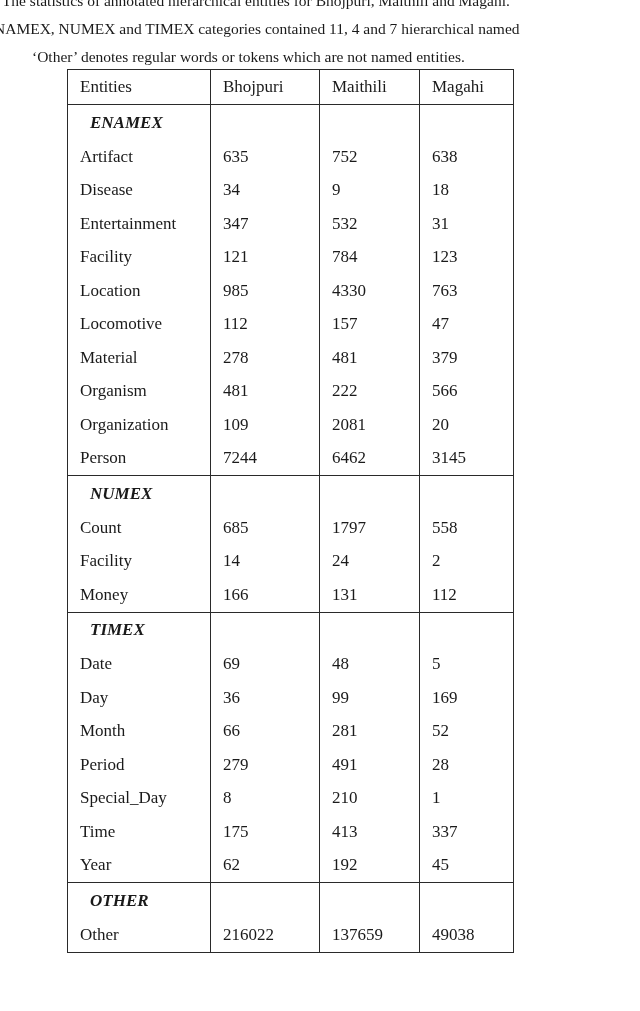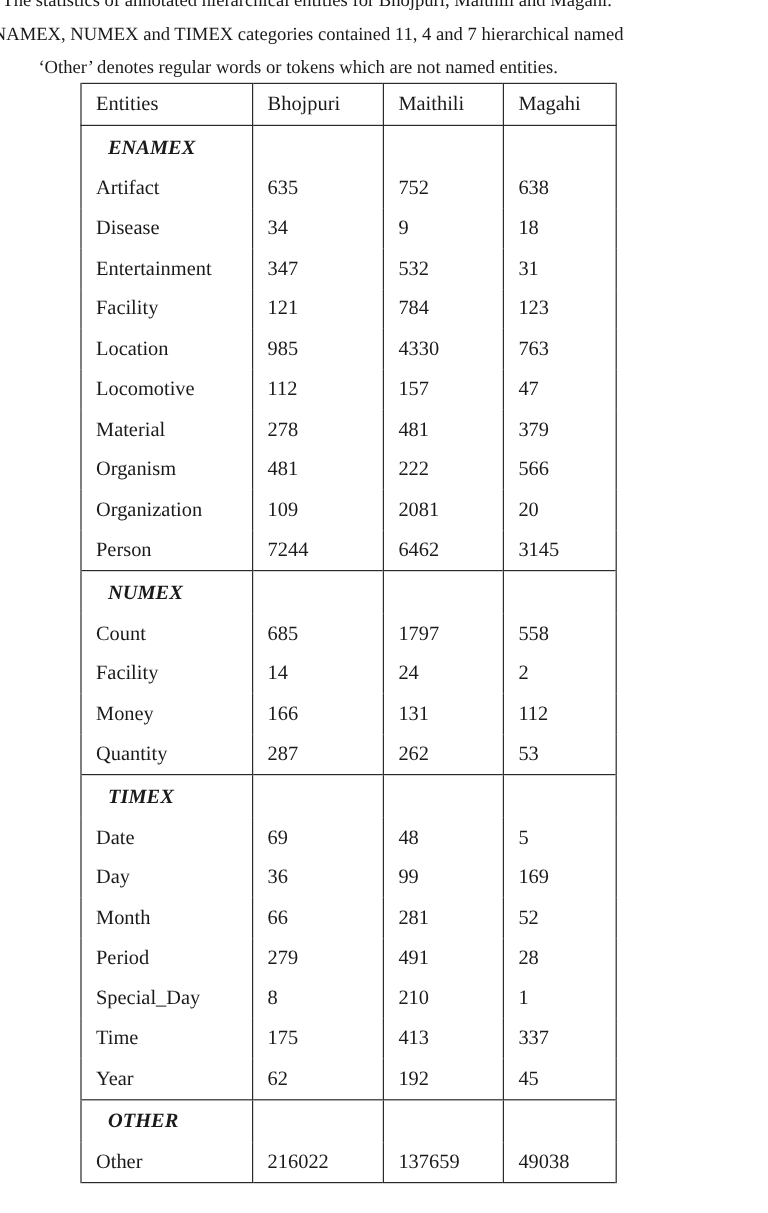--- a/index.html
+++ b/index.html
@@ -132,26 +132,20 @@
         <td>14</td>
         <td>24</td>
         <td>2</td>
       </tr>
       <tr class="row">
         <td>Money</td>
         <td>166</td>
         <td>131</td>
         <td>112</td>
       </tr>
-      <tr class="row">
-        <td>Quantity</td>
-        <td>287</td>
-        <td>262</td>
-        <td>53</td>
-      </tr>
       <tr class="group sep">
         <td class="glabel">TIMEX</td>
         <td></td>
         <td></td>
         <td></td>
       </tr>
       <tr class="row">
         <td>Date</td>
         <td>69</td>
         <td>48</td>

